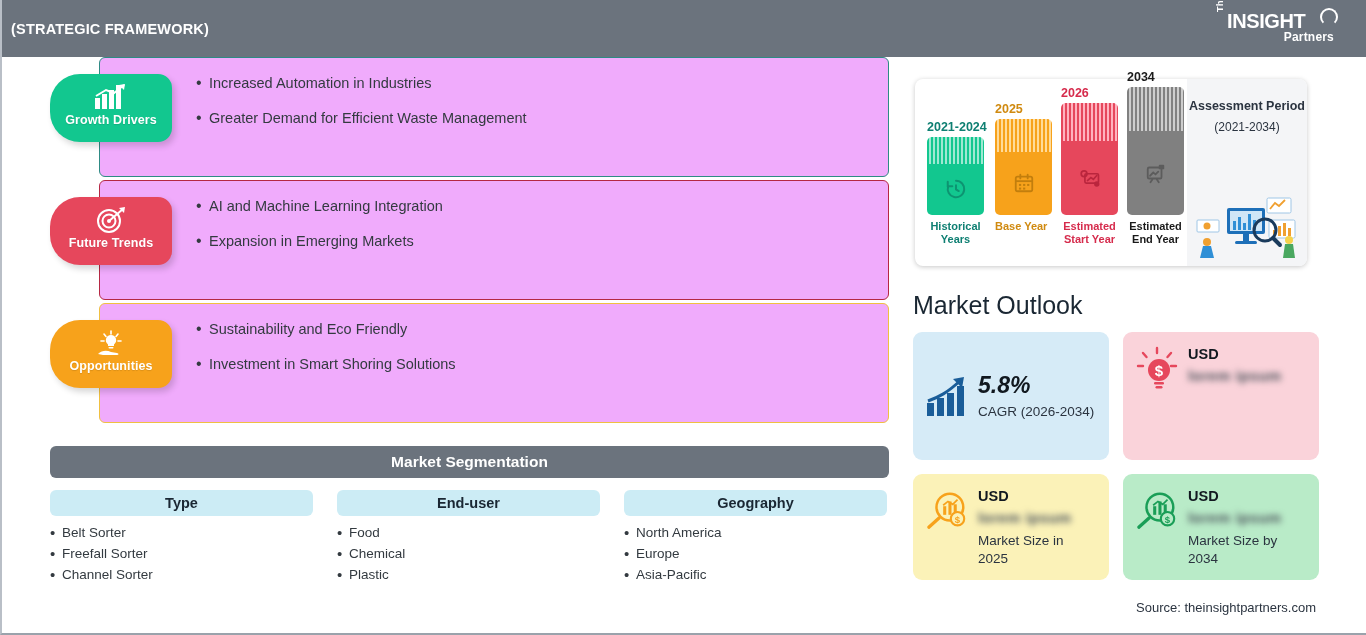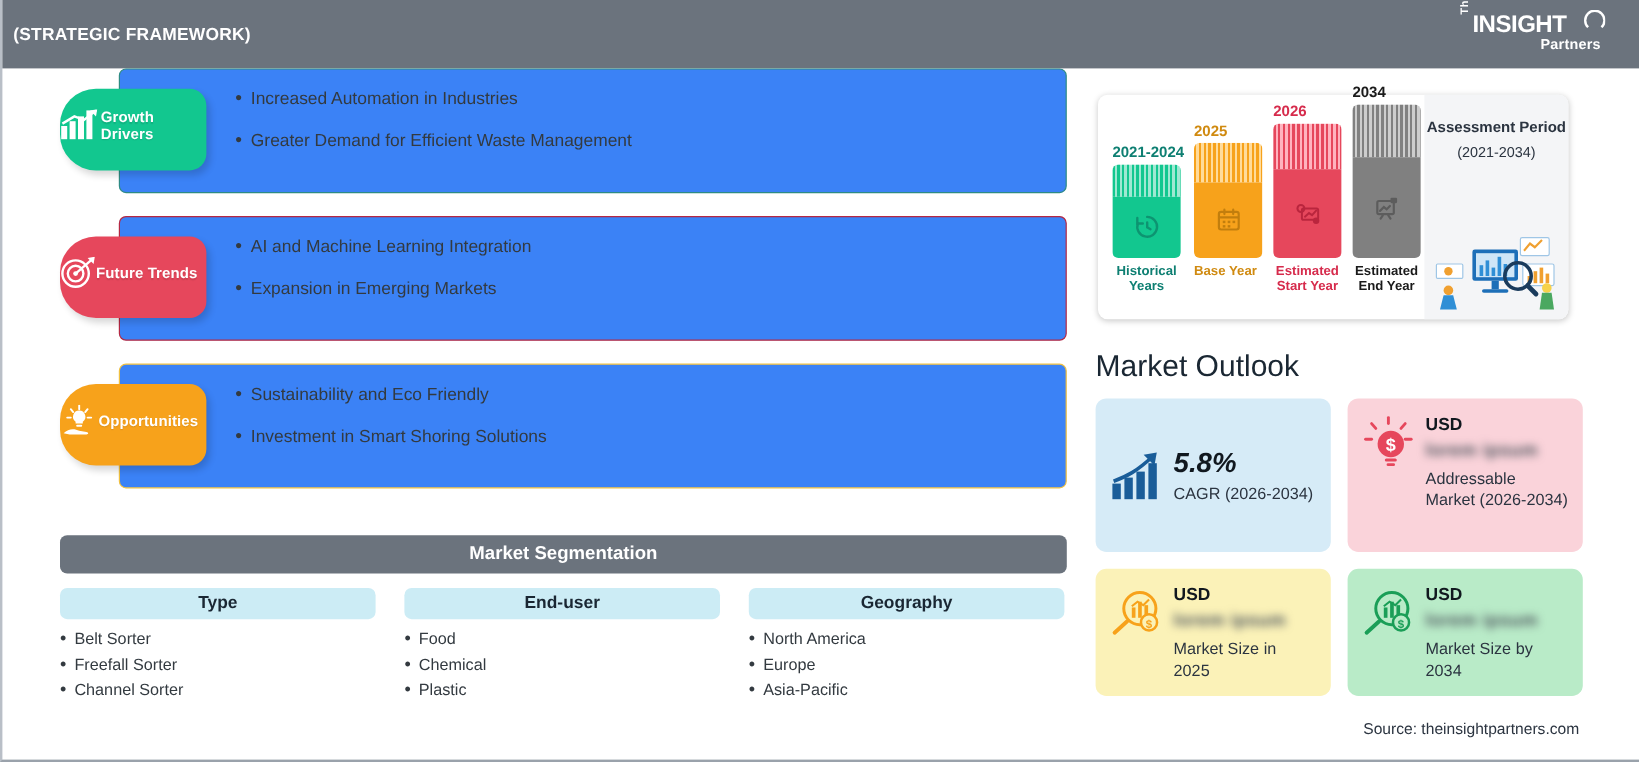--- a/index.html
+++ b/index.html
@@ -62,24 +62,24 @@
     width: 18px; height: 18px;
     border: 2.5px solid #ffffff; border-radius: 50%;
     border-bottom-color: transparent;
   }
 
   
   .drivers { position: absolute; left: 0; top: 57px; width: 900px; }
   .row { position: relative; height: 123px; margin-bottom: 0; }
   .row-box {
     position: absolute; left: 97px; top: 0;
-    width: 790px; height: 104px;
+    width: 790px; height: 120px;
     border: 1px solid #2e8b84;
     border-radius: 6px;
-    background: #3b82f6;
+    background: #f0abfc;
     padding: 16px 0 16px 96px;
   }
   .row-box.red   { border-color: #b52843; }
   .row-box.amber { border-color: #f0c040; }
   .bullets { list-style: none; }
   .bullets li {
     font-size: 14.5px; color: #333a40;
     margin-bottom: 17px;
     position: relative; padding-left: 13px;
     line-height: 1.25;
@@ -88,22 +88,22 @@
     content: "\2022";
     position: absolute; left: 0; top: -1px;
     font-size: 16px; color: #333a40;
   }
   .badge {
     position: absolute; left: 48px; top: 17px;
     width: 122px; height: 68px;
     border-radius: 30px 14px 14px 30px;
     background: #12c78f;
     box-shadow: 3px 4px 6px rgba(0,0,0,.16);
-    display: flex; flex-direction: row;
-    align-items: center; justify-content: flex-start;
+    display: flex; flex-direction: column;
+    align-items: center; justify-content: center;
     padding-bottom: 6px;
     z-index: 4;
   }
   .badge.red   { background: #e6475c; }
   .badge.amber { background: #f7a21b; }
   .badge-label {
     color: #ffffff; font-size: 12.5px; font-weight: bold;
     letter-spacing: .1px; text-shadow: 0 1px 1px rgba(0,0,0,.12);
   }
   .badge-icon { height: 26px; margin-bottom: 3px; }
@@ -479,21 +479,20 @@
             <path d="M41 20 h-5"></path>
         </g>
         <circle cx="24" cy="24" r="11" fill="#e6475c"></circle>
         <text x="24" y="30" font-size="15" font-weight="bold" fill="#fff" text-anchor="middle" font-family="Liberation Sans, sans-serif">$</text>
         <rect x="19" y="36" width="10" height="2.6" rx="1.3" fill="#e6475c"></rect>
         <rect x="20.5" y="40" width="7" height="2.4" rx="1.2" fill="#e6475c"></rect>
       </svg>
       <div class="card-body">
         <div class="card-usd">USD</div>
         <div class="blurred">lorem ipsum</div>
-        <div class="card-sub">Addressable Market (2026-2034)</div>
       </div>
     </div>
 
     <div class="card yellow">
       <svg class="card-icon" viewBox="0 0 46 46">
         <circle cx="26" cy="19" r="14" fill="none" stroke="#f7a21b" stroke-width="2.6"></circle>
         <g fill="#f7a21b">
             <rect x="19" y="18" width="3.2" height="9"></rect>
             <rect x="24.5" y="13" width="3.2" height="14"></rect>
             <rect x="30" y="16" width="3.2" height="11"></rect>

